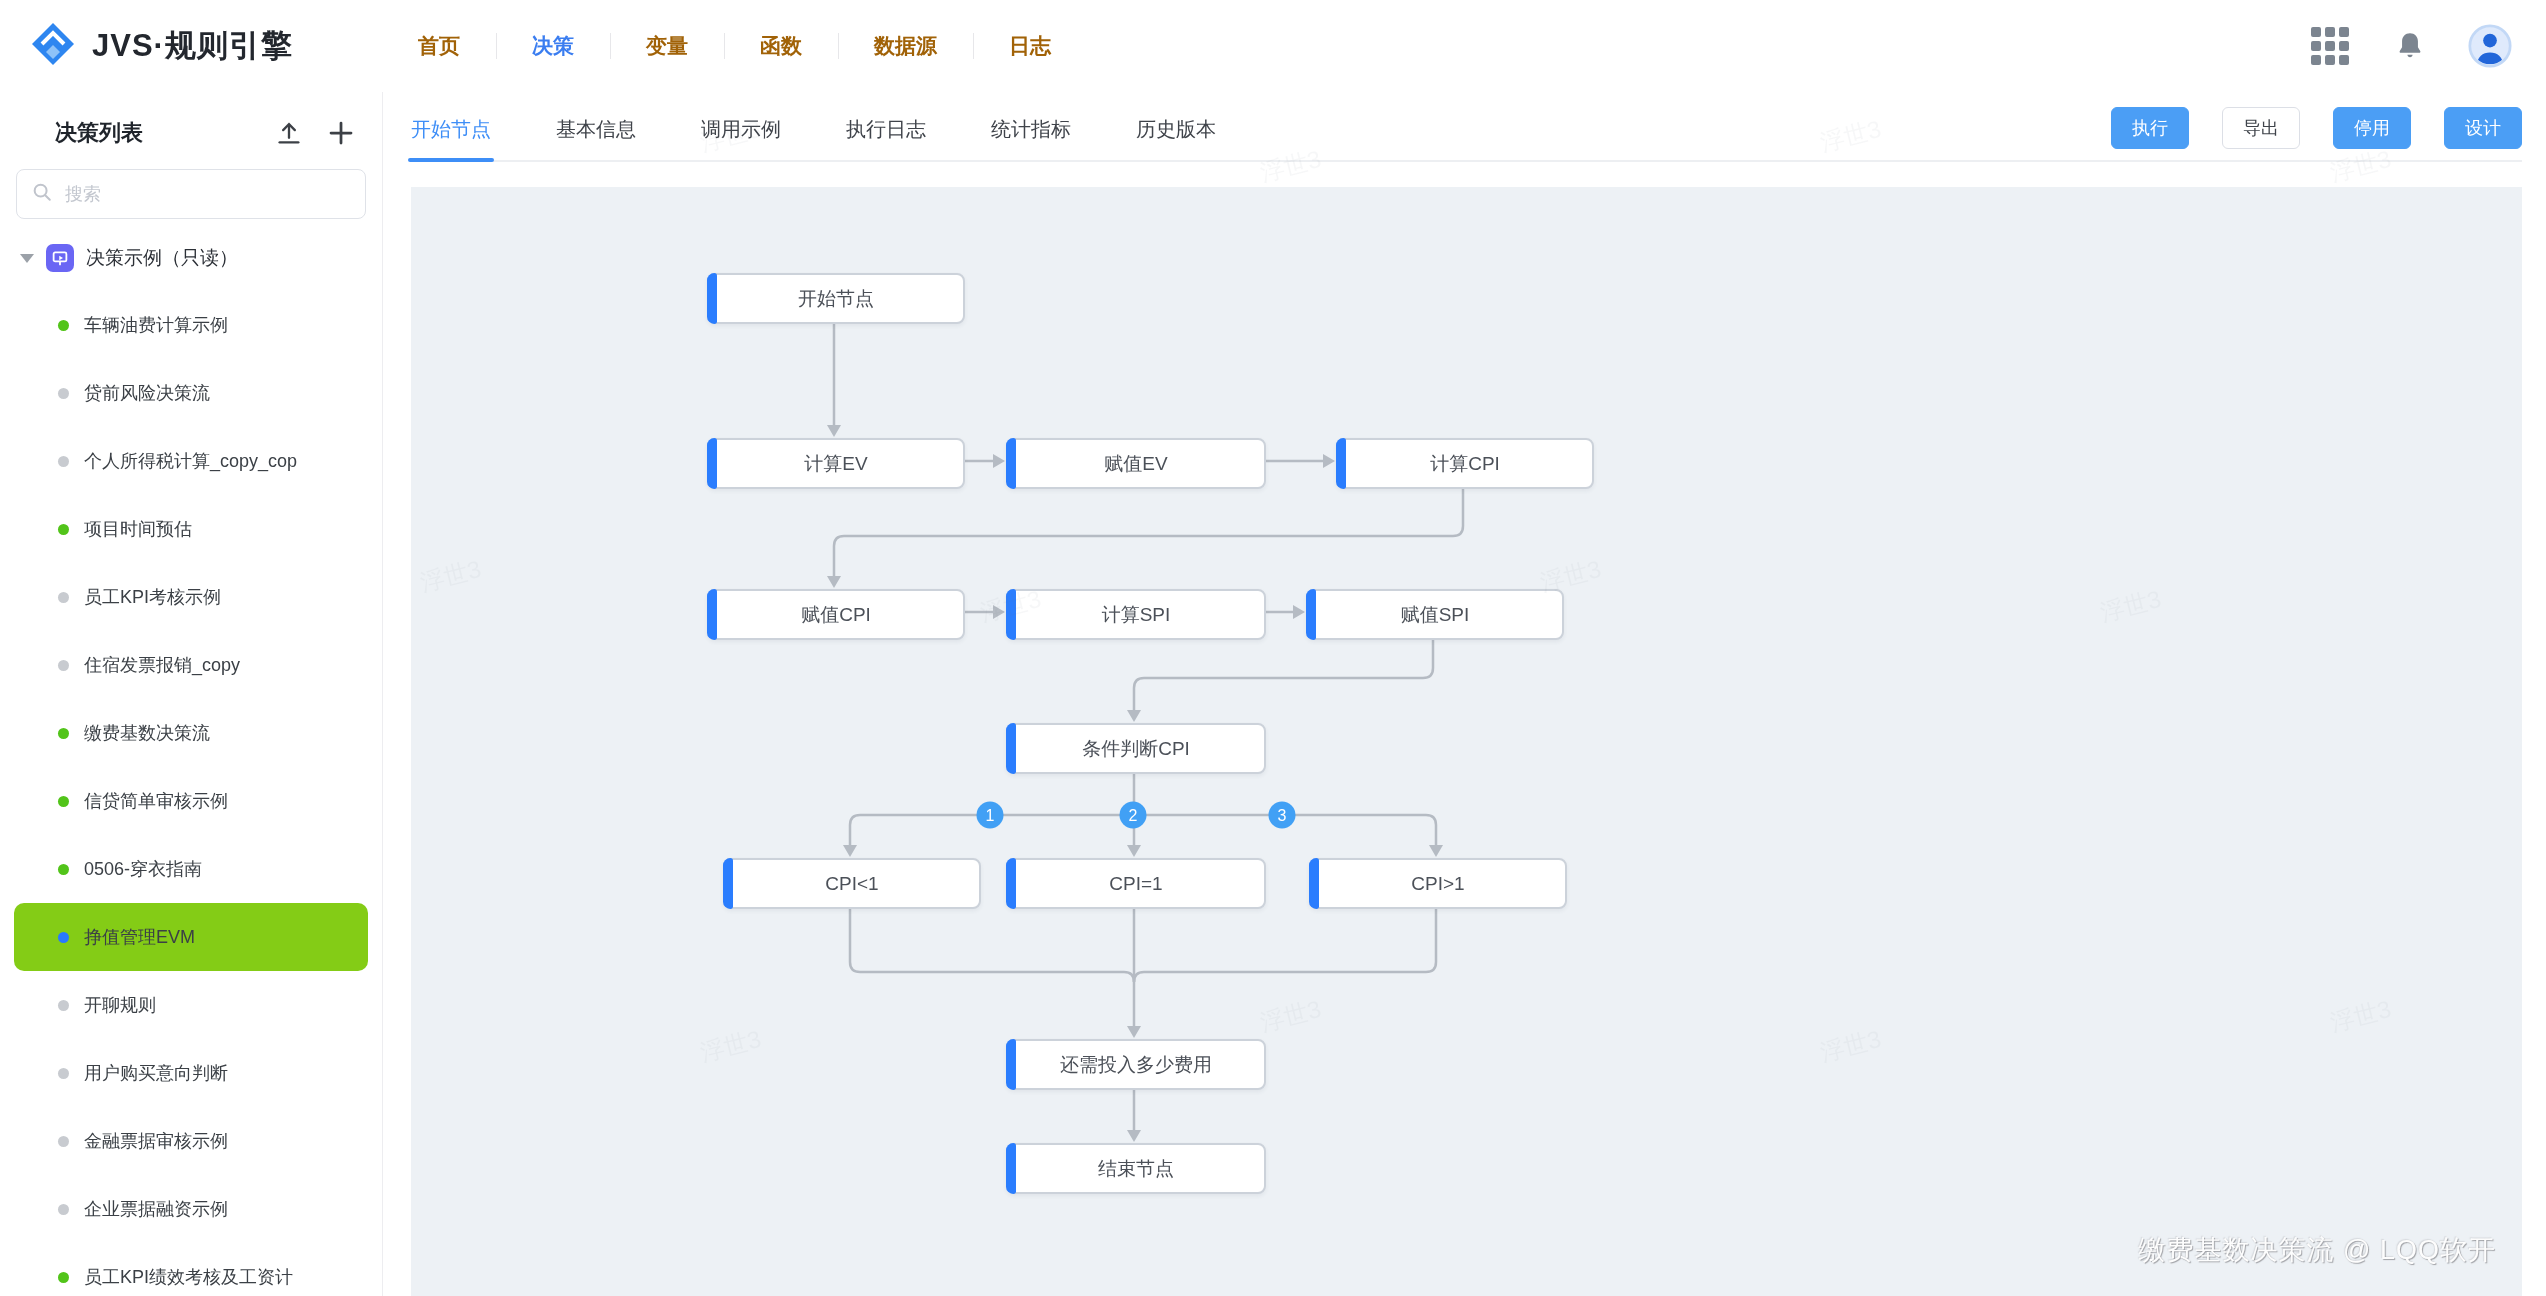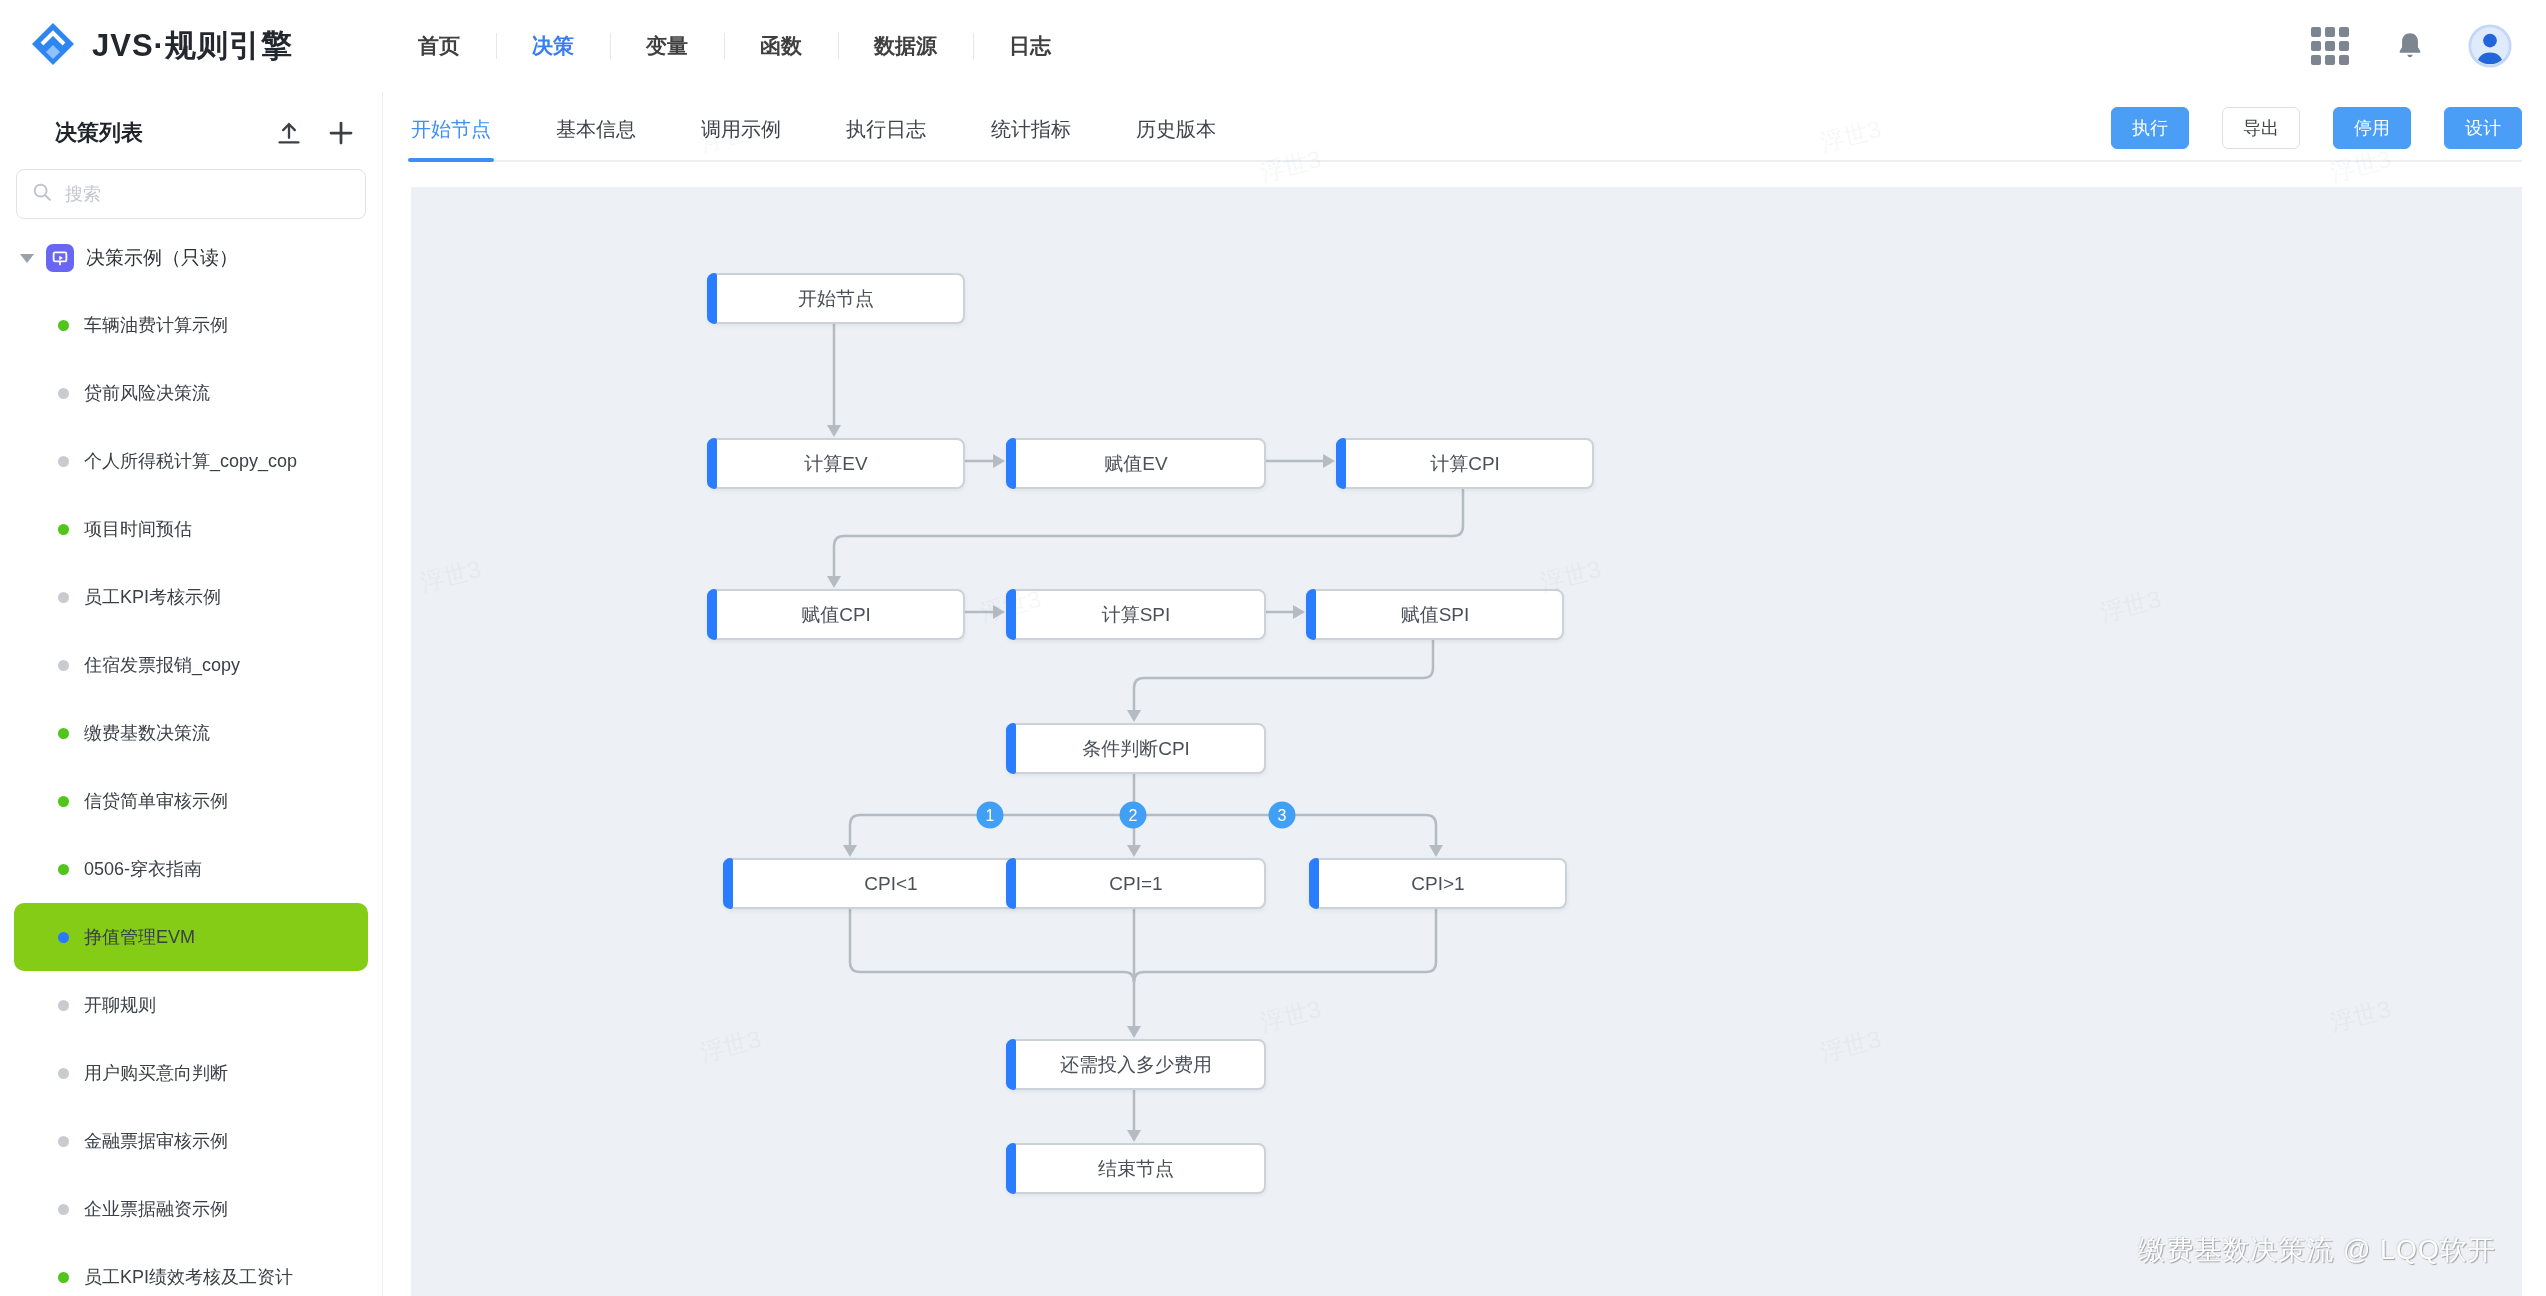--- a/index.html
+++ b/index.html
@@ -7,21 +7,21 @@
     width:2546px;height:1296px;position:relative;overflow:hidden;
     background:#ffffff;
     font-family:"Liberation Sans","DejaVu Sans",sans-serif;
     color:#2b2f36;
   }
   
   .navbar{position:absolute;left:0;top:0;width:100%;height:92px;background:#fff;display:flex;align-items:center;z-index:30;}
   .logo{display:flex;align-items:center;gap:16px;padding-left:30px;width:352px;flex:0 0 auto;}
   .logo-text{font-size:31px;font-weight:bold;color:#23272e;letter-spacing:1px;white-space:nowrap;}
   .nav-items{display:flex;align-items:center;height:100%;}
-  .nav-item{position:relative;padding:0 36px;font-size:21px;font-weight:bold;color:#404040;line-height:92px;cursor:pointer;}
+  .nav-item{position:relative;padding:0 36px;font-size:21px;font-weight:bold;color:#a16207;line-height:92px;cursor:pointer;}
   .nav-item + .nav-item::before{content:"";position:absolute;left:0;top:33px;width:1px;height:26px;background:#e7e7ea;}
   .nav-item.active{color:#3a7df0;}
   .nav-right{margin-left:auto;display:flex;align-items:center;gap:36px;padding-right:34px;}
   .icon-btn{width:44px;height:44px;display:flex;align-items:center;justify-content:center;cursor:pointer;}
   .grid-icon{display:grid;grid-template-columns:repeat(3,10px);grid-template-rows:repeat(3,10px);gap:4px;}
   .grid-icon span{background:#7c8590;border-radius:2px;}
   
   .sidebar{position:absolute;left:0;top:92px;width:382px;bottom:0;background:#fff;border-right:1px solid #ededf0;z-index:20;}
   .sidebar-header{display:flex;align-items:center;padding:26px 26px 0 26px;}
   .sidebar-title{font-size:22px;font-weight:bold;color:#1f242b;margin-left:29px;}
@@ -289,21 +289,21 @@
       </div>
       <div class="flow-node" style="left: 595px; top: 402px; width: 256px; height: 47px;">
         <span>计算SPI</span>
       </div>
       <div class="flow-node" style="left: 895px; top: 402px; width: 254px; height: 47px;">
         <span>赋值SPI</span>
       </div>
       <div class="flow-node" style="left: 595px; top: 536px; width: 256px; height: 47px;">
         <span>条件判断CPI</span>
       </div>
-      <div class="flow-node" style="left: 312px; top: 671px; width: 254px; height: 47px; padding-left: 39px;">
+      <div class="flow-node" style="left: 312px; top: 671px; width: 254px; height: 47px;">
         <span>CPI&lt;1</span>
       </div>
       <div class="flow-node" style="left: 595px; top: 671px; width: 256px; height: 47px;">
         <span>CPI=1</span>
       </div>
       <div class="flow-node" style="left: 898px; top: 671px; width: 254px; height: 47px;">
         <span>CPI&gt;1</span>
       </div>
       <div class="flow-node" style="left: 595px; top: 852px; width: 256px; height: 47px;">
         <span>还需投入多少费用</span>

